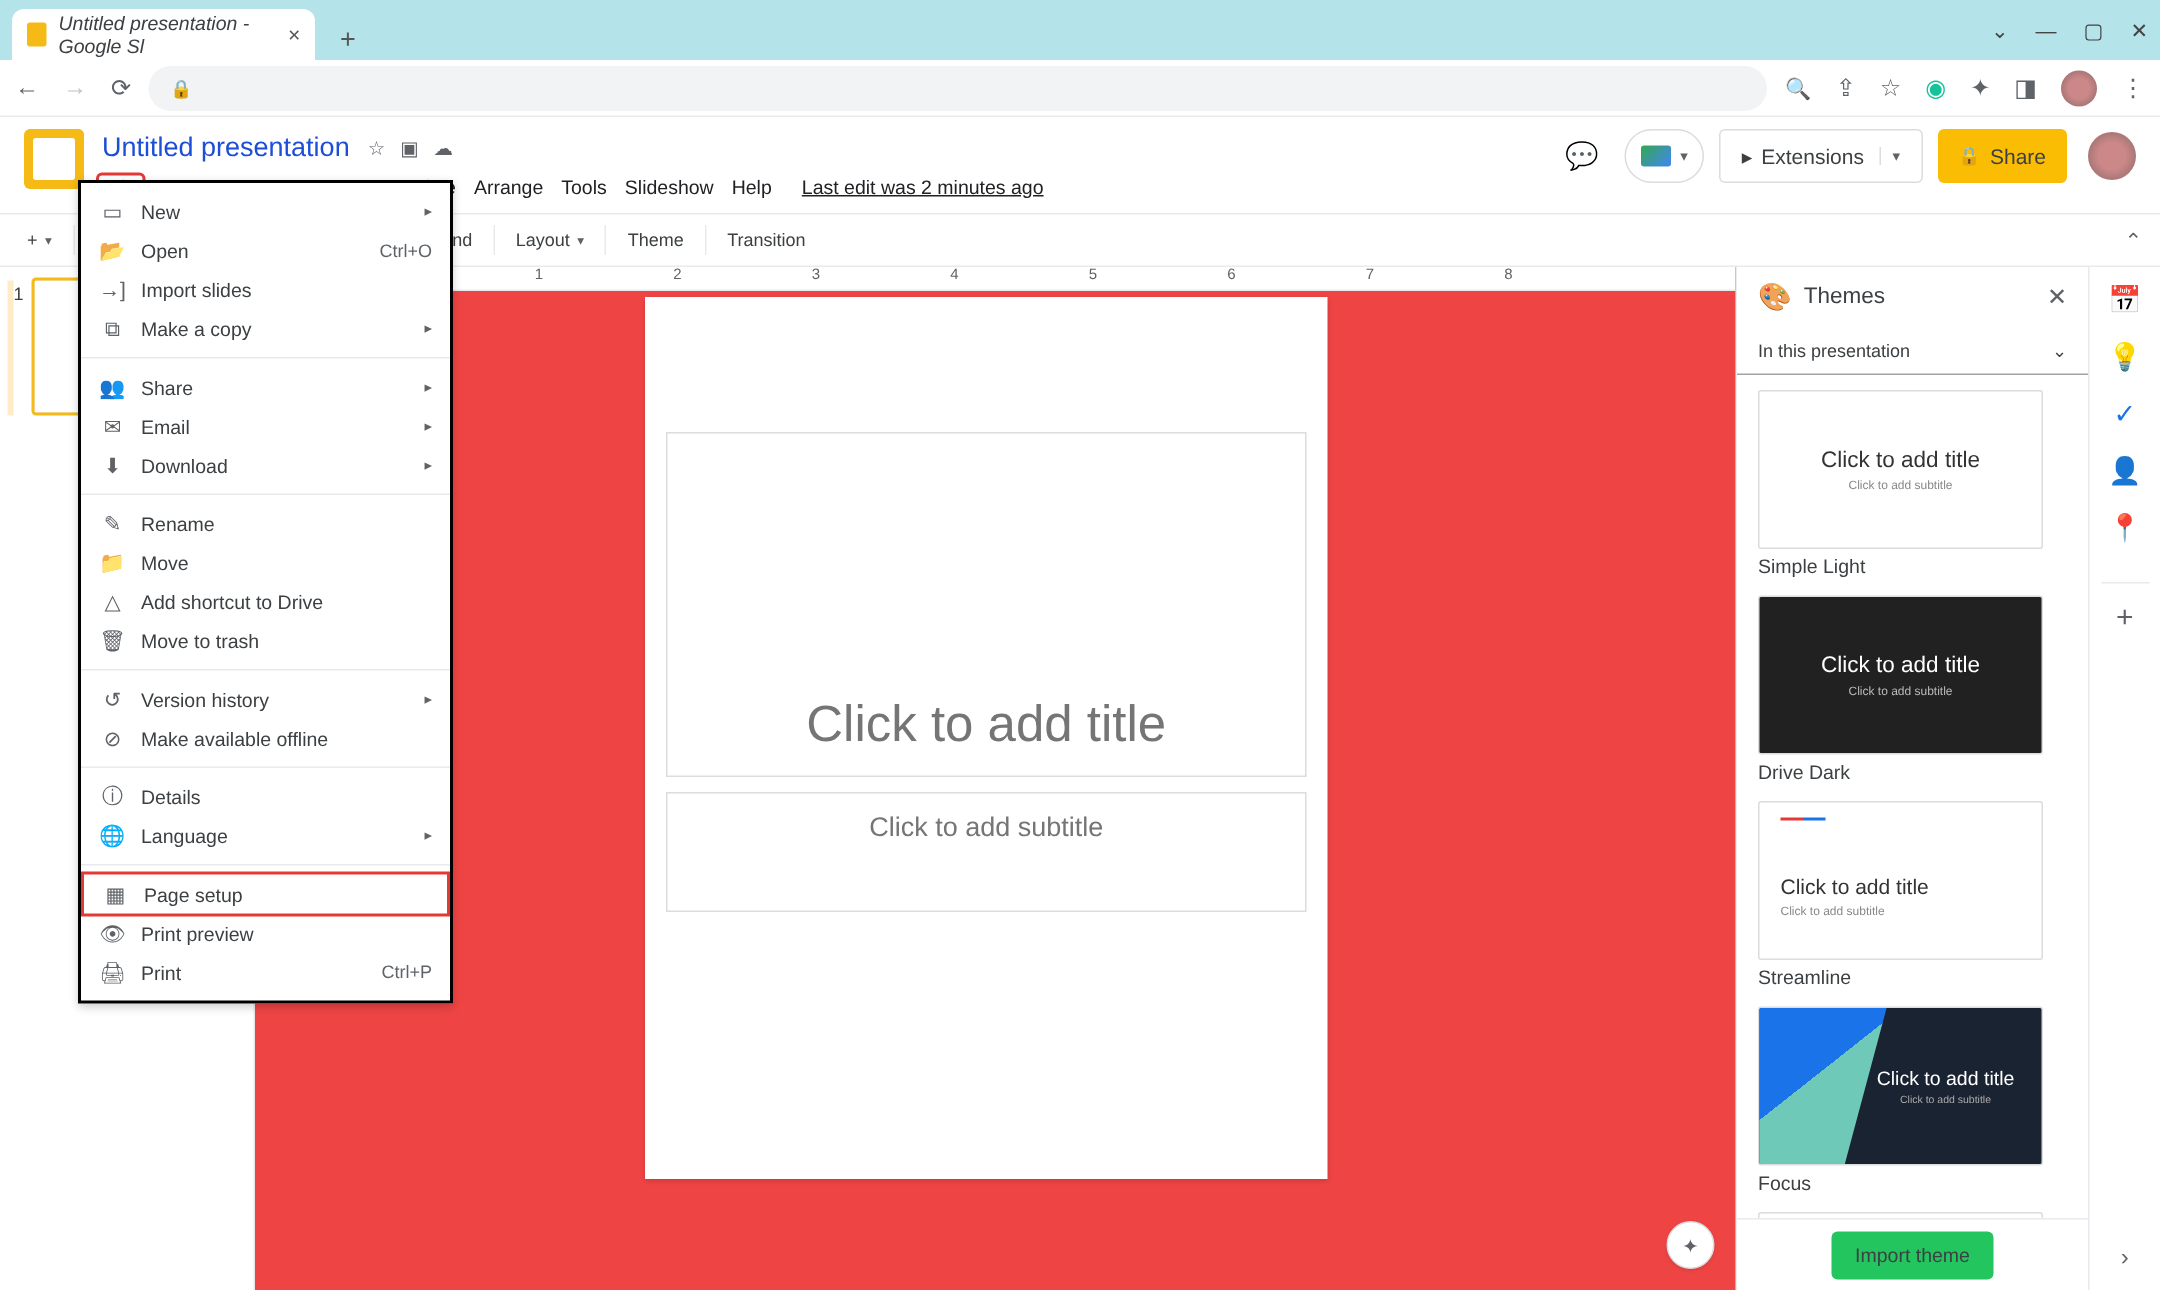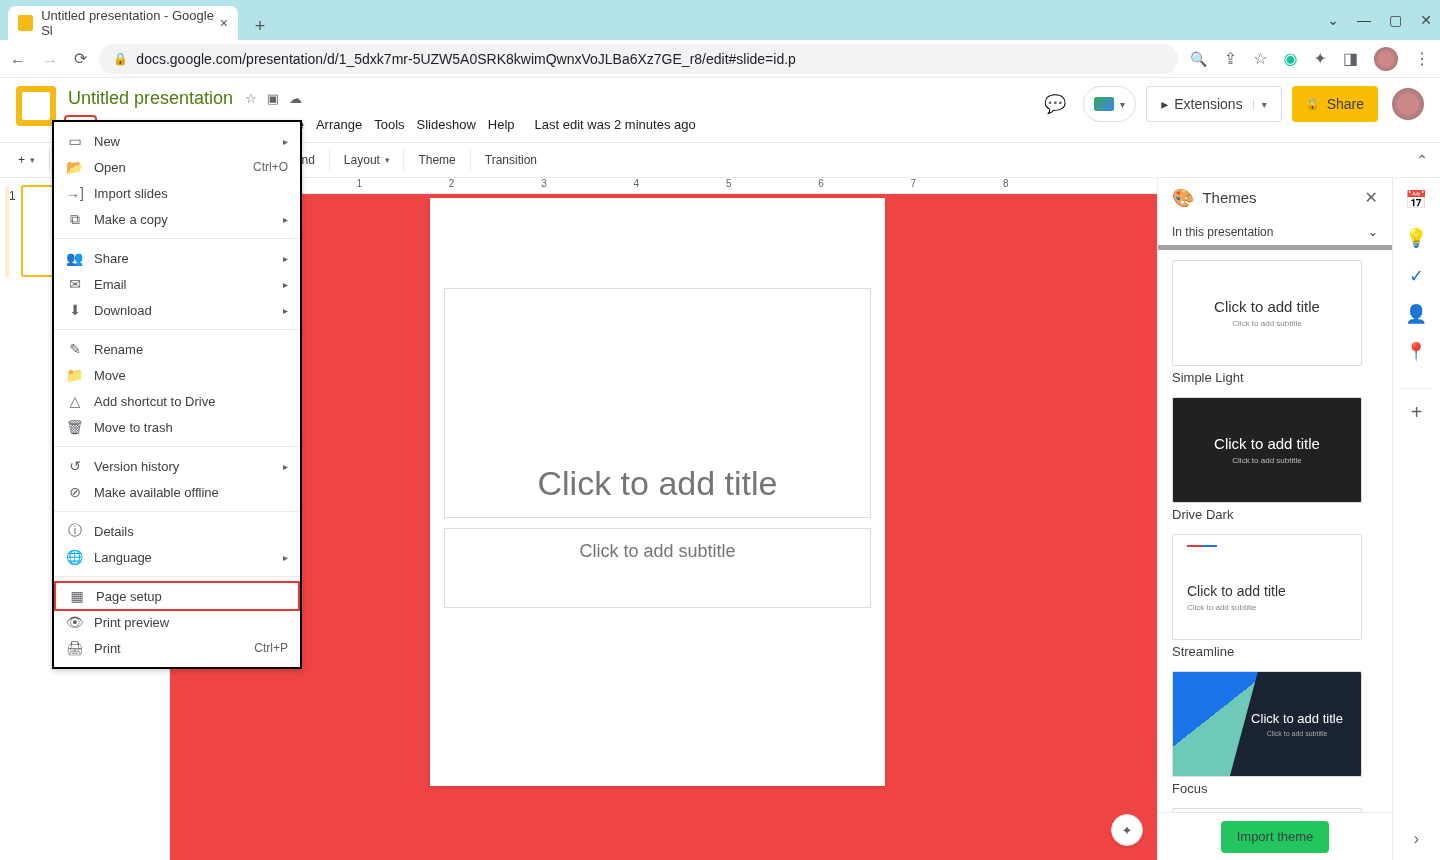--- a/index.html
+++ b/index.html
@@ -1,20 +1,20 @@
 <!DOCTYPE html>
 <html><head>
 <meta charset="utf-8">
 <style>
 * { box-sizing: border-box; margin: 0; padding: 0; font-family: Arial, sans-serif; }
 body { width:1440px; height:860px; overflow:hidden; background:#fff; font-size:13px; color:#3c4043; }
 
 
 .browser-top { height:40px; background:#b4e4e9; display:flex; align-items:flex-end; }
-.tab { height:34px; background:#fff; border-radius:8px 8px 0 0; display:flex; align-items:center; padding:0 10px; margin-left:8px; width:230px; }
+.tab { height:34px; background:#fff; border-radius:8px 8px 0 0; display:flex; align-items:center; padding:0 10px; margin-left:8px; width:202px;font-style:italic; }
 .tab .favicon { width:16px; height:16px; background:#f5ba15; border-radius:2px; margin-right:8px; }
 .tab .close { margin-left:auto; color:#555; font-size:14px; }
 .newtab { width:28px; height:28px; margin-left:8px; display:flex; align-items:center; justify-content:center; color:#555; font-size:18px; }
 .winctrl { margin-left:auto; display:flex; align-items:center; padding-right:8px; gap:18px; color:#444; height:40px; }
 .winctrl span { font-size:14px; }
 
 .addrbar { height:38px; background:#fff; display:flex; align-items:center; padding:0 10px; border-bottom:1px solid #e8eaed; }
 .navicons { display:flex; align-items:center; gap:16px; }
 .navicons span { color:#5f6368; font-size:16px; }
 .url { flex:1; height:30px; background:#f1f3f4; border-radius:15px; display:flex; align-items:center; padding:0 14px; margin:0 12px; font-size:14px; color:#202124; }
@@ -23,26 +23,26 @@
 .righticons span { color:#5f6368; font-size:16px; }
 .avatar-sm { width:24px; height:24px; border-radius:50%; background: radial-gradient(circle,#c88 40%,#866 100%); }
 
 
 .app-header { height:64px; display:flex; align-items:flex-start; padding:8px 16px 0 16px; }
 .logo { width:40px; height:40px; background:#f5ba15; border-radius:4px; position:relative; margin-right:8px; }
 .logo::after { content:''; position:absolute; inset:6px; background:#fff; border-radius:2px; }
 .logo::before { content:''; position:absolute; width:10px; height:10px; background:#f5ba15; top:0; right:0; border-radius:0 4px 0 0; }
 .titleblock { flex:1; }
 .doc-title-row { display:flex; align-items:center; height:24px; }
-.doc-title { font-size:18px; color:#4d7c0f; padding:0 4px; }
+.doc-title { font-size:18px; color:#1d4ed8; padding:0 4px; }
 .title-icons { display:flex; gap:10px; margin-left:8px; color:#5f6368; }
 .menubar { display:flex; align-items:center; height:24px; margin-top:2px; }
 .menubar span { padding:2px 6px; font-size:13px; color:#202124; cursor:pointer; border-radius:4px; }
 .menubar span.hl { border:2px solid #e53935; padding:0 4px; }
-.last-edit { color:#5f6368; margin-left:8px; font-size:13px; }
+.last-edit { color:#5f6368; text-decoration:underline; margin-left:8px; font-size:13px; }
 .header-right { display:flex; align-items:center; gap:10px; }
 .icon-btn { width:36px; height:36px; display:flex; align-items:center; justify-content:center; color:#5f6368; font-size:18px; }
 .meet-btn { border:1px solid #dadce0; border-radius:18px; height:36px; padding:0 10px; display:flex; align-items:center; gap:6px; }
 .meet-ic { width:20px; height:14px; background:linear-gradient(135deg,#34a853 0%,#4285f4 100%); border-radius:2px; }
 .slideshow-btn { border:1px solid #dadce0; border-radius:4px; height:36px; padding:0 14px; display:flex; align-items:center; gap:6px; font-size:14px; color:#3c4043; }
 .slideshow-btn .drop { border-left:1px solid #dadce0; padding-left:8px; margin-left:4px; color:#5f6368; font-size:10px; }
 .share-btn { background:#fbbc04; height:36px; border-radius:4px; padding:0 14px; display:flex; align-items:center; gap:6px; font-size:14px; color:#3c4043; font-weight:500; }
 .share-btn::before { content:'🔒'; font-size:12px; }
 .avatar-lg { width:32px; height:32px; border-radius:50%; background:radial-gradient(circle,#c88 40%,#866 100%); margin-left:4px; }
 
@@ -68,21 +68,21 @@
 .slide-sub-box { position:absolute; top:330px; left:14px; right:14px; height:80px; border:1px solid #dadce0; display:flex; align-items:flex-start; justify-content:center; padding-top:12px; }
 .slide-sub-text { font-size:18px; color:#757575; }
 .explore-btn { position:absolute; right:14px; bottom:14px; width:32px; height:32px; background:#fff; border:1px solid #dadce0; border-radius:50%; box-shadow:0 1px 3px rgba(0,0,0,0.1); display:flex; align-items:center; justify-content:center; color:#5f6368; }
 
 
 .themes-panel { width:235px; border-left:1px solid #e8eaed; display:flex; flex-direction:column; }
 .tp-header { height:40px; display:flex; align-items:center; padding:0 14px; border-bottom:1px solid transparent; }
 .tp-header .ic { color:#f5ba15; margin-right:8px; font-size:18px; }
 .tp-header .title { font-size:15px; color:#3c4043; }
 .tp-header .close { margin-left:auto; color:#5f6368; font-size:16px; }
-.tp-sub { height:32px; display:flex; align-items:center; justify-content:space-between; padding:0 14px; font-size:12px; color:#3c4043; border-bottom:5px solid #a3a3a3; }
+.tp-sub { height:32px; display:flex; align-items:center; justify-content:space-between; padding:0 14px; font-size:12px; color:#3c4043; border-bottom:1px solid #a3a3a3; }
 .tp-list { flex:1; overflow-y:auto; padding:10px 14px; }
 .theme-card { width:190px; height:106px; border:1px solid #dadce0; border-radius:2px; margin-bottom:4px; position:relative; display:flex; flex-direction:column; align-items:center; justify-content:center; }
 .theme-card.dark { background:#212121; }
 .theme-card.dark .t1 { color:#fff; }
 .theme-card.dark .t2 { color:#bbb; }
 .theme-card .t1 { font-size:15px; color:#333; }
 .theme-card .t2 { font-size:8px; color:#888; margin-top:4px; }
 .theme-card.stream .accent { position:absolute; top:10px; left:14px; width:30px; height:2px; background:linear-gradient(90deg,#e53935 50%,#1a73e8 50%); }
 .theme-card.stream .t1 { align-self:flex-start; margin-left:14px; font-size:14px; font-weight:500; margin-top:20px; }
 .theme-card.stream .t2 { align-self:flex-start; margin-left:14px; }
@@ -128,21 +128,20 @@
 </div>
 
 <div class="addrbar">
   <div class="navicons">
     <span>←</span>
     <span style="opacity:.4">→</span>
     <span>⟳</span>
   </div>
   <div class="url">
     <span class="lock">🔒</span>
-    <span>docs.google.com/presentation/d/1_5dxk7mr-5UZW5A0SRK8kwimQwnxVoJLBa6Xz7GE_r8/edit#slide=id.p</span>
   </div>
   <div class="righticons">
     <span style="font-size:14px">🔍</span>
     <span>⇪</span>
     <span>☆</span>
     <span style="color:#15c39a">◉</span>
     <span>✦</span>
     <span>◨</span>
     <span class="avatar-sm"></span>
     <span>⋮</span>

